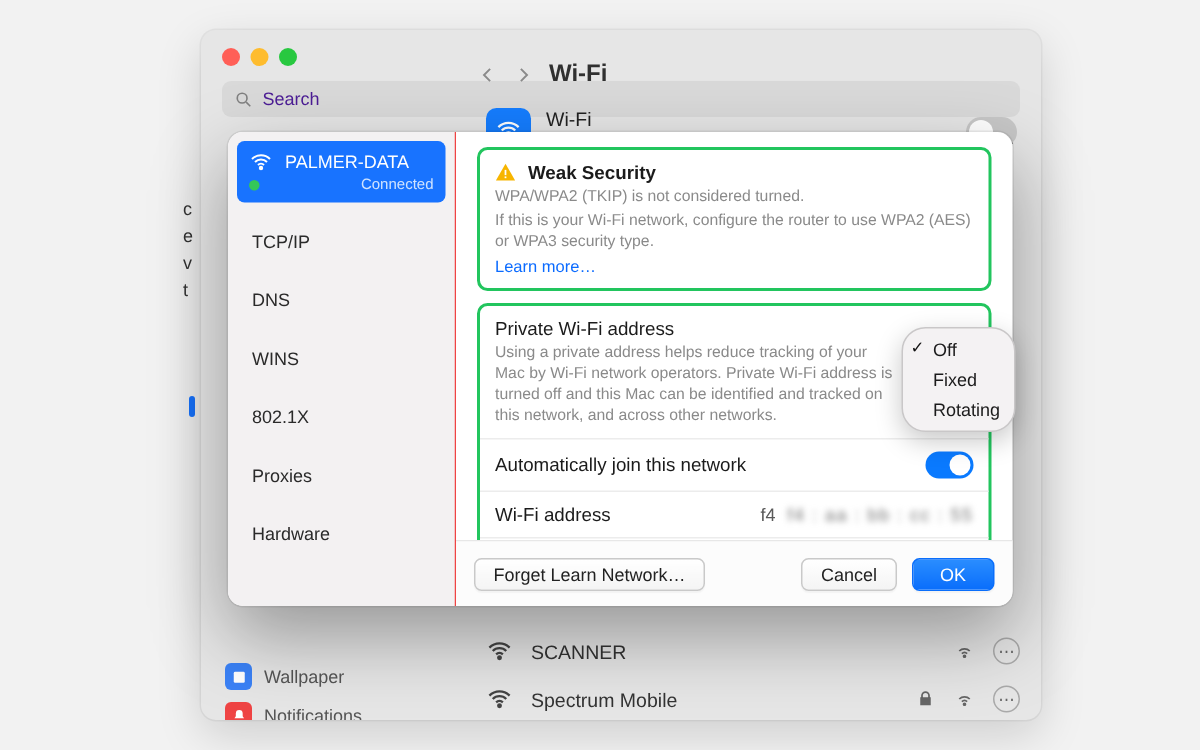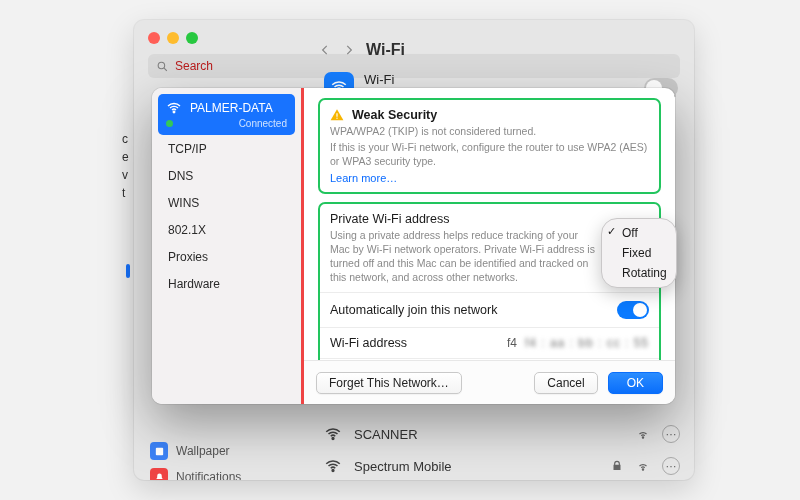--- a/index.html
+++ b/index.html
@@ -10,21 +10,21 @@
     position: absolute; left: 134px; top: 20px; width: 560px; height: 460px;
     background: #e6e6e6; border-radius: 10px;
     box-shadow: 0 10px 30px rgba(0,0,0,.15), 0 0 0 1px rgba(0,0,0,.05);
     overflow: hidden;
   }
   .bg-traffic { display:flex; gap:7px; padding:12px 0 0 14px; }
   .tl { width:12px; height:12px; border-radius:50%; }
   .tl.red{background:#ff5f57}.tl.yellow{background:#febc2e}.tl.green{background:#28c840}
   .bg-search {
     margin:10px 14px 0 14px; height:24px; border-radius:6px; background:#d9d9d9;
-    display:flex; align-items:center; gap:6px; padding:0 8px; color:#b91c1c; font-size:12px;
+    display:flex; align-items:center; gap:6px; padding:0 8px; color:#4c1d95; font-size:12px;
   }
   .bg-header {
     position:absolute; left:184px; top:10px; right:10px; height:40px;
     display:flex; align-items:center; gap:10px; color:#303030;
   }
   .chev { width:14px; height:14px; color:#8a8a8a; }
   .bg-title { font-size:16px; font-weight:600; }
   .bg-wifi-row {
     position:absolute; left:190px; top:52px; right:10px; display:flex; gap:10px; align-items:flex-start;
   }
@@ -61,22 +61,22 @@
   .right-accent { position:absolute; right:110px; top:264px; width:4px; height:14px; background:#1873ff; border-radius:2px; }
 
   
   .sheet {
     position:absolute; left:152px; top:88px; width:523px; height:316px;
     background:#fff; border-radius:10px;
     box-shadow: 0 20px 50px rgba(0,0,0,.35), 0 0 0 1px rgba(0,0,0,.07);
     display:flex; overflow:visible;
   }
   .sheet-sidebar {
-    width:152px; background:#f3f1f2; border-right:3px solid #ef4444; border-radius:10px 0 0 10px;
-    padding:6px; display:flex; flex-direction:column; gap:1px;
+    width:152px; background:#f3f1f2; border-right:1px solid #ef4444; border-radius:10px 0 0 10px;
+    padding:6px; display:flex; flex-direction:column; gap:13px;
   }
   .ss-item {
     font-size:12px; color:#2a2a2a; padding:6px 10px; border-radius:5px; cursor:default;
   }
   .ss-item.selected {
     background:#1873ff; color:#fff; padding:6px 8px 6px 8px;
   }
   .ss-item.selected .sub { font-size:10px; color:#cfe3ff; display:flex; align-items:center; gap:4px; margin-top:2px;justify-content:space-between;}
   .dot-green { width:7px; height:7px; border-radius:50%; background:#34c759; display:inline-block; }
   .ss-head { display:flex; align-items:center; gap:8px; }
@@ -321,19 +321,19 @@
 
     </div>
 
     <div class="popover">
       <div class="opt checked"><span>Off</span></div>
       <div class="opt"><span>Fixed</span></div>
       <div class="opt"><span>Rotating</span></div>
     </div>
 
     <div class="sheet-footer">
-      <button class="btn">Forget This Network…</button>
+      <button class="btn">Forget Learn Network…</button>
       <span class="flex-spacer"></span>
       <button class="btn">Cancel</button>
       <button class="btn primary">OK</button>
     </div>
   </div>
 </div>
 
 </body></html>

